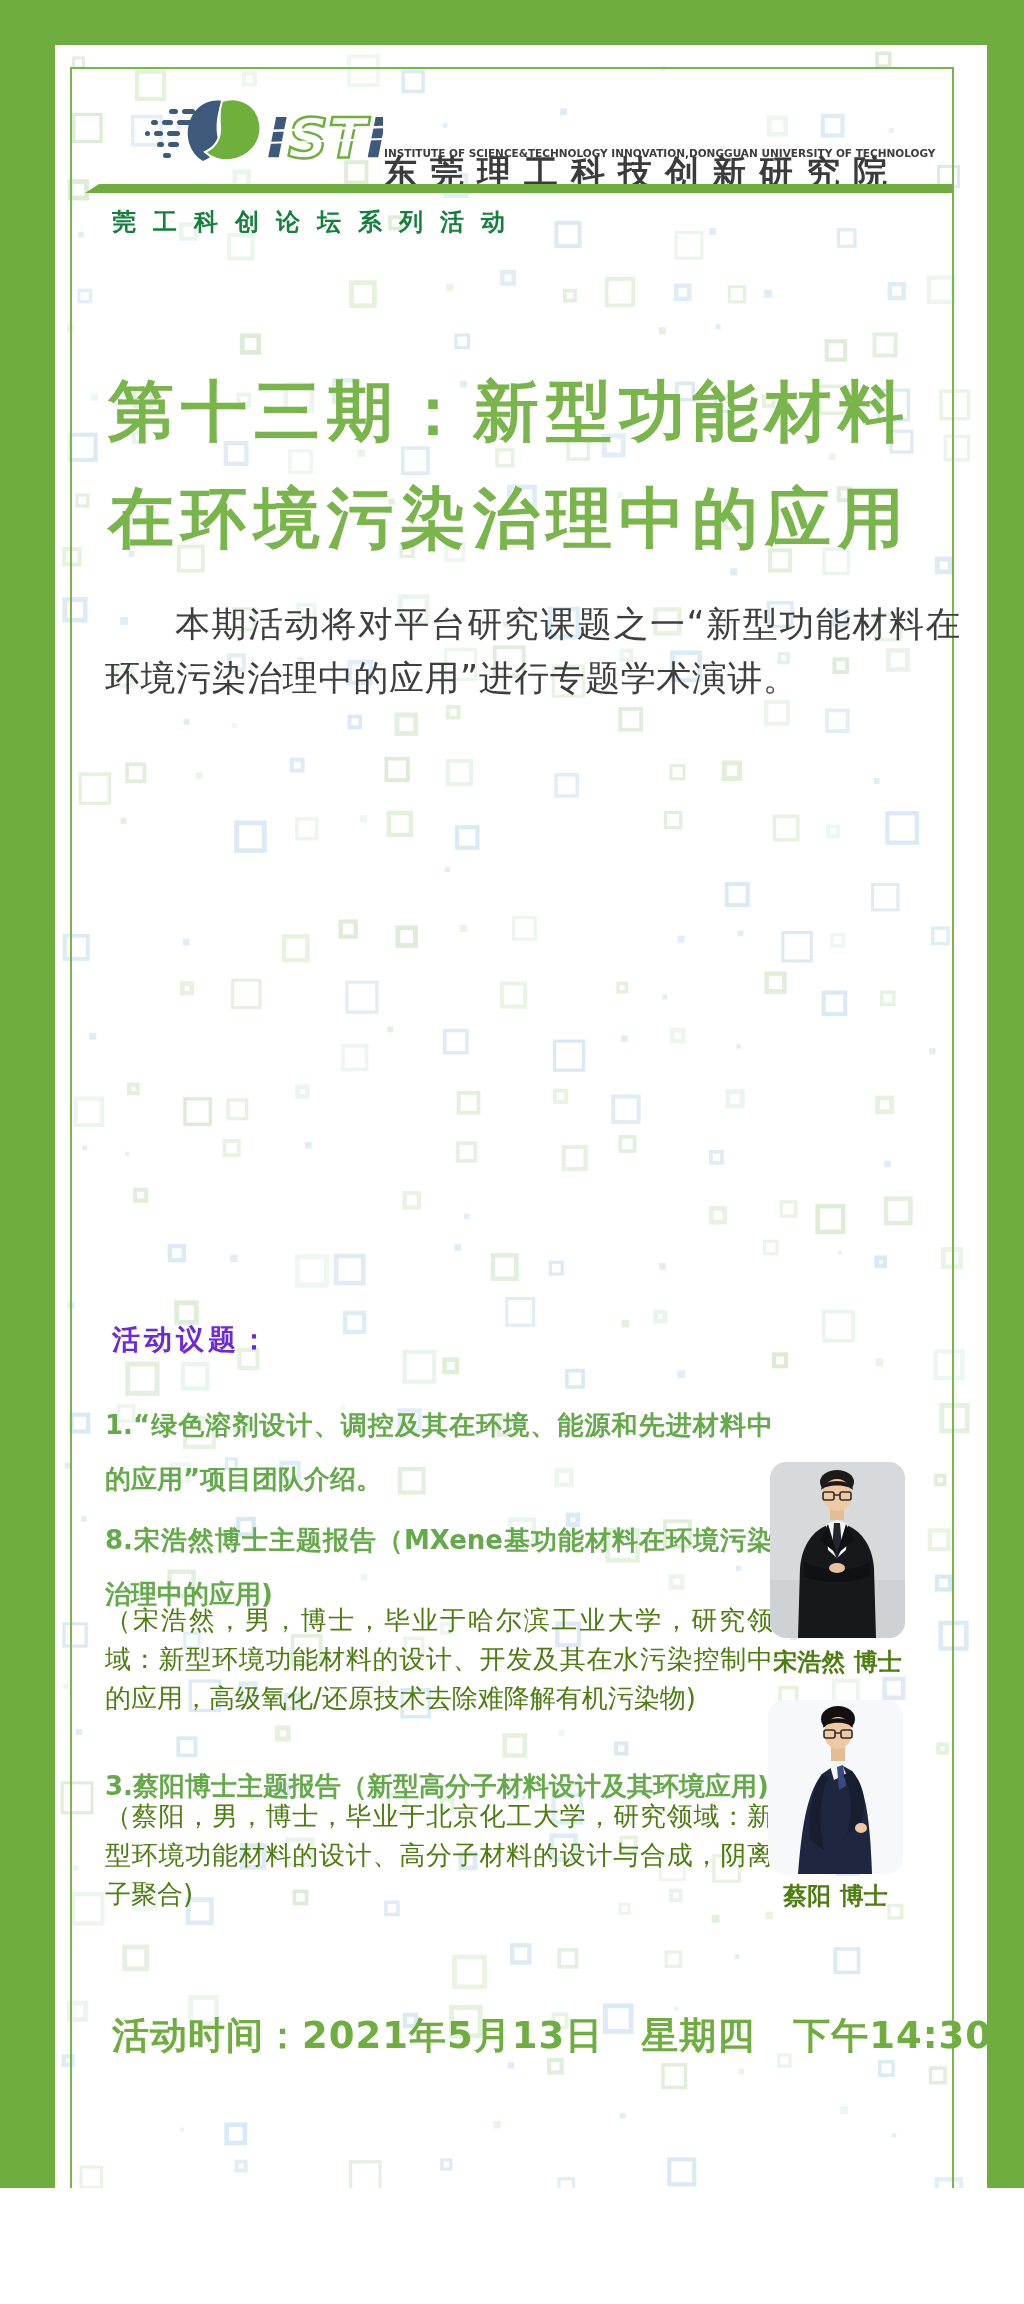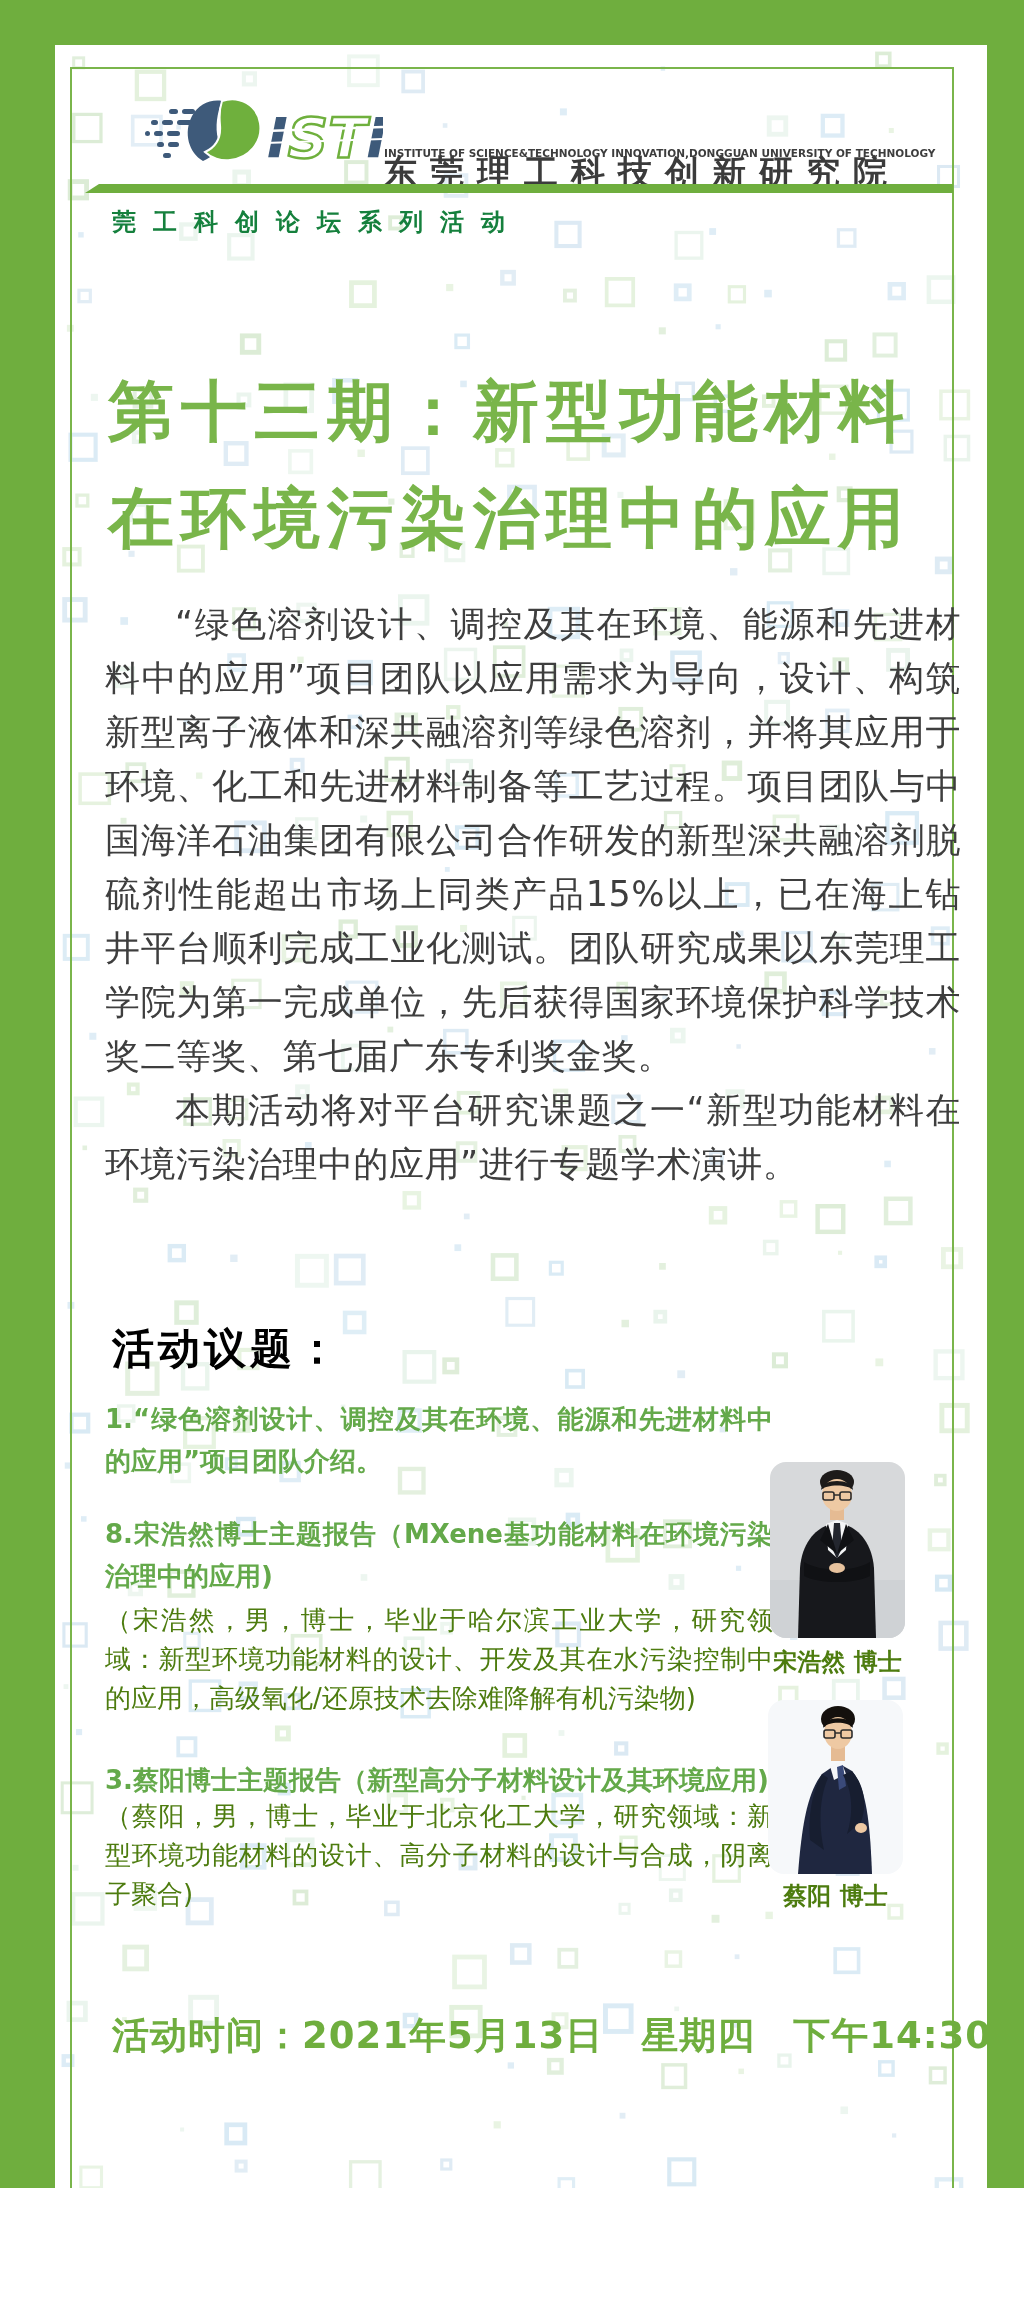--- a/index.html
+++ b/index.html
@@ -50,25 +50,25 @@
   .intro{
     position:absolute;left:50px;top:552px;width:856px;
     font-size:35px;line-height:54px;color:#3e3e3e;
     text-align:justify;letter-spacing:0.5px;
   }
   .intro p{margin:0;text-indent:2em;}
 
   
   .agenda-heading{
     position:absolute;left:57px;top:1276px;
-    font-size:42px;font-weight:bold;color:#000000;letter-spacing:4px;
+    font-size:28px;font-weight:bold;color:#6d28d9;letter-spacing:4px;
   }
   .agenda-item-title{
     position:absolute;left:50px;width:668px;
-    font-size:26px;font-weight:bold;color:#64a94a;line-height:42px;
+    font-size:26px;font-weight:bold;color:#64a94a;line-height:54px;
     text-align:justify;
   }
   .agenda-item-bio{
     position:absolute;left:50px;width:668px;
     font-size:26px;color:#4d7c0f;line-height:39px;text-align:justify;
   }
   .item1{top:1353px;}
   .item2-title{top:1468px;}
   .item2-bio{top:1556px;}
   .item3-title{top:1714px;}
@@ -503,21 +503,20 @@
       <div class="divider-bar"></div>
 
       <div class="series-title">莞工科创论坛系列活动</div>
 
       <div class="main-title">
         <div>第十三期：新型功能材料</div>
         <div>在环境污染治理中的应用</div>
       </div>
 
       <div class="intro">
-        <p>“绿色溶剂设计、调控及其在环境、能源和先进材料中的应用”项目团队以应用需求为导向，设计、构筑新型离子液体和深共融溶剂等绿色溶剂，并将其应用于环境、化工和先进材料制备等工艺过程。项目团队与中国海洋石油集团有限公司合作研发的新型深共融溶剂脱硫剂性能超出市场上同类产品15%以上，已在海上钻井平台顺利完成工业化测试。团队研究成果以东莞理工学院为第一完成单位，先后获得国家环境保护科学技术奖二等奖、第七届广东专利奖金奖。</p>
         <p>本期活动将对平台研究课题之一“新型功能材料在环境污染治理中的应用”进行专题学术演讲。</p>
       </div>
 
       <div class="agenda-heading">活动议题：</div>
 
       <div class="agenda-item-title item1">1.“绿色溶剂设计、调控及其在环境、能源和先进材料中的应用”项目团队介绍。</div>
 
       <div class="agenda-item-title item2-title">8.宋浩然博士主题报告（MXene基功能材料在环境污染治理中的应用)</div>
       <div class="agenda-item-bio item2-bio">（宋浩然，男，博士，毕业于哈尔滨工业大学，研究领域：新型环境功能材料的设计、开发及其在水污染控制中的应用，高级氧化/还原技术去除难降解有机污染物)</div>
 

